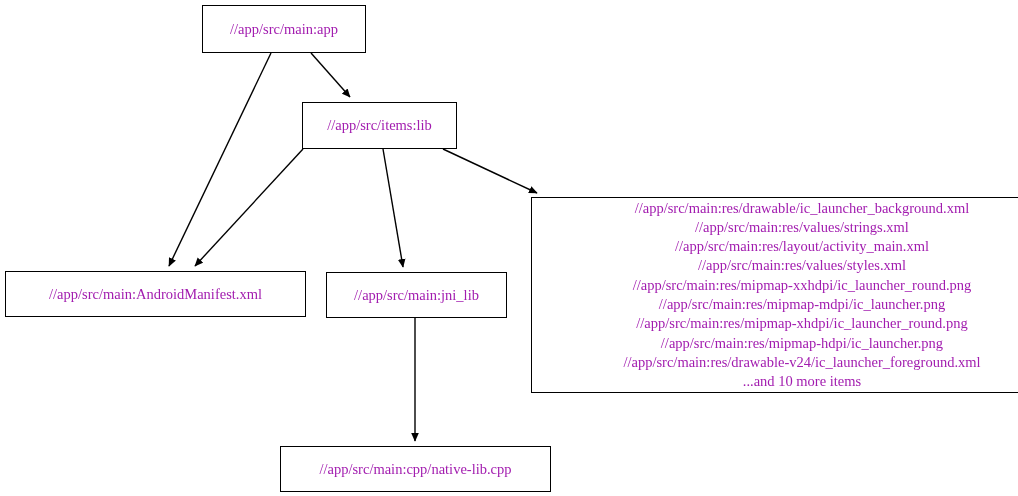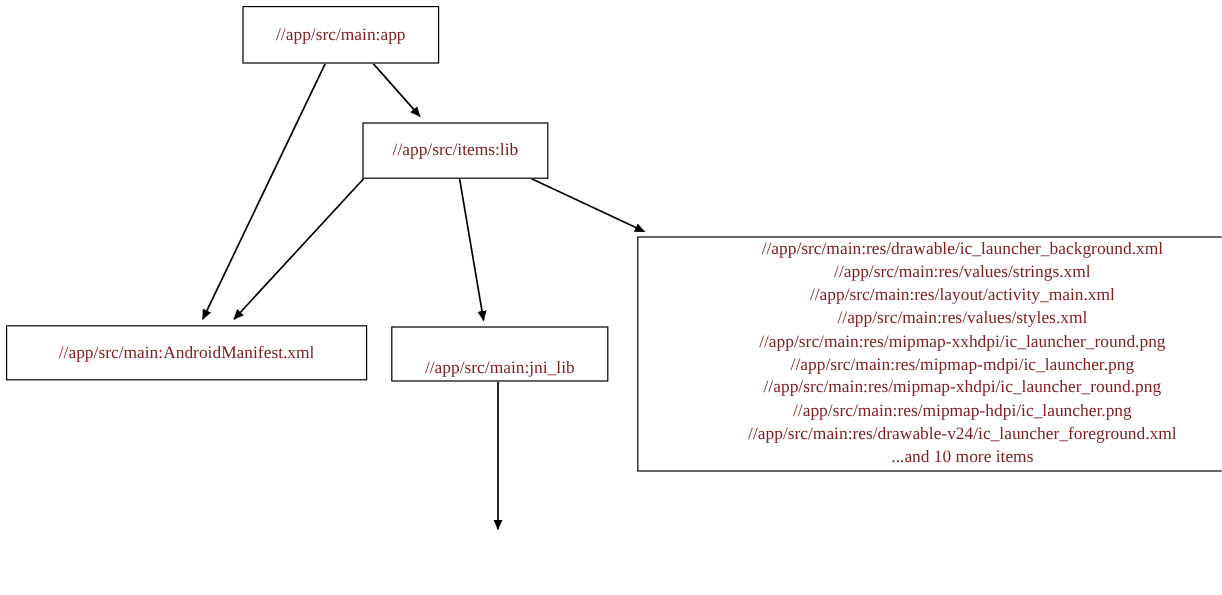--- a/index.html
+++ b/index.html
@@ -31,35 +31,35 @@
   }
   .node {
     position: absolute;
     box-sizing: border-box;
     border: 1px solid #000000;
     background: #ffffff;
     display: flex;
     align-items: center;
     justify-content: center;
     text-align: center;
-    color: #7f1d1d;
+    color: #a21caf;
     font-size: 14.5px;
     line-height: 19px;
     white-space: pre;
     letter-spacing: 0px;
   }
   .node-label {
     display: block;
     white-space: pre;
     text-align: center;
   }
   #node-app      { left: 202px; top: 5px;   width: 164px; height: 48px; }
   #node-lib      { left: 302px; top: 102px; width: 155px; height: 47px; }
   #node-manifest { left: 5px;   top: 271px; width: 301px; height: 46px; }
-  #node-jni      { left: 326px; top: 272px; width: 181px; height: 46px; align-items: flex-end; }
+  #node-jni      { left: 326px; top: 272px; width: 181px; height: 46px; }
   #node-res      { left: 531px; top: 197px; width: 542px; height: 196px;
                    font-size: 14.5px; line-height: 19.3px; }
   #node-cpp      { left: 280px; top: 446px; width: 271px; height: 46px; }
 </style>
 </head>
 <body>
 
 <div id="graph-canvas">
 
   <svg id="edge-layer" viewBox="0 0 1018 496" width="1018" height="496" xmlns="http://www.w3.org/2000/svg">
@@ -88,20 +88,23 @@
   </div>
 
   <div class="node" id="node-manifest">
     <span class="node-label">//app/src/main:AndroidManifest.xml</span>
   </div>
 
   <div class="node" id="node-jni">
     <span class="node-label">//app/src/main:jni_lib</span>
   </div>
 
+  <div class="node" id="node-cpp">
+    <span class="node-label">//app/src/main:cpp/native-lib.cpp</span>
+  </div>
 
   <div class="node" id="node-res">
     <span class="node-label">//app/src/main:res/drawable/ic_launcher_background.xml
 //app/src/main:res/values/strings.xml
 //app/src/main:res/layout/activity_main.xml
 //app/src/main:res/values/styles.xml
 //app/src/main:res/mipmap-xxhdpi/ic_launcher_round.png
 //app/src/main:res/mipmap-mdpi/ic_launcher.png
 //app/src/main:res/mipmap-xhdpi/ic_launcher_round.png
 //app/src/main:res/mipmap-hdpi/ic_launcher.png

